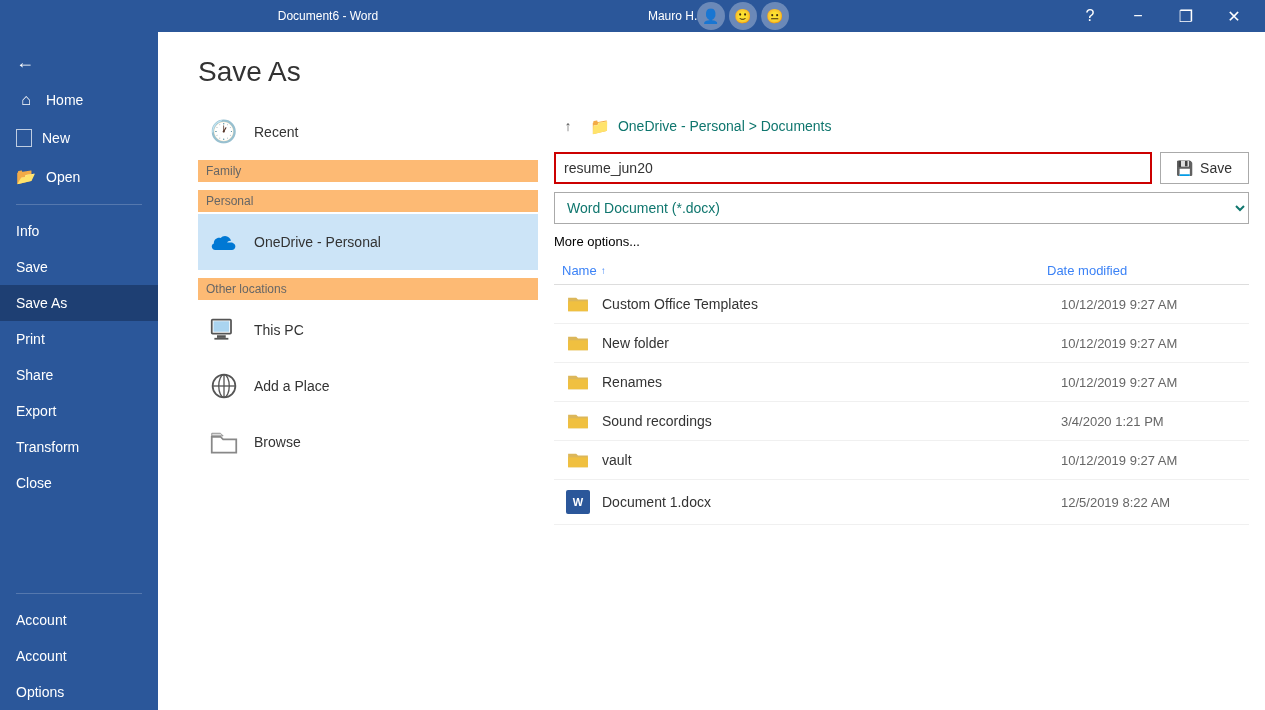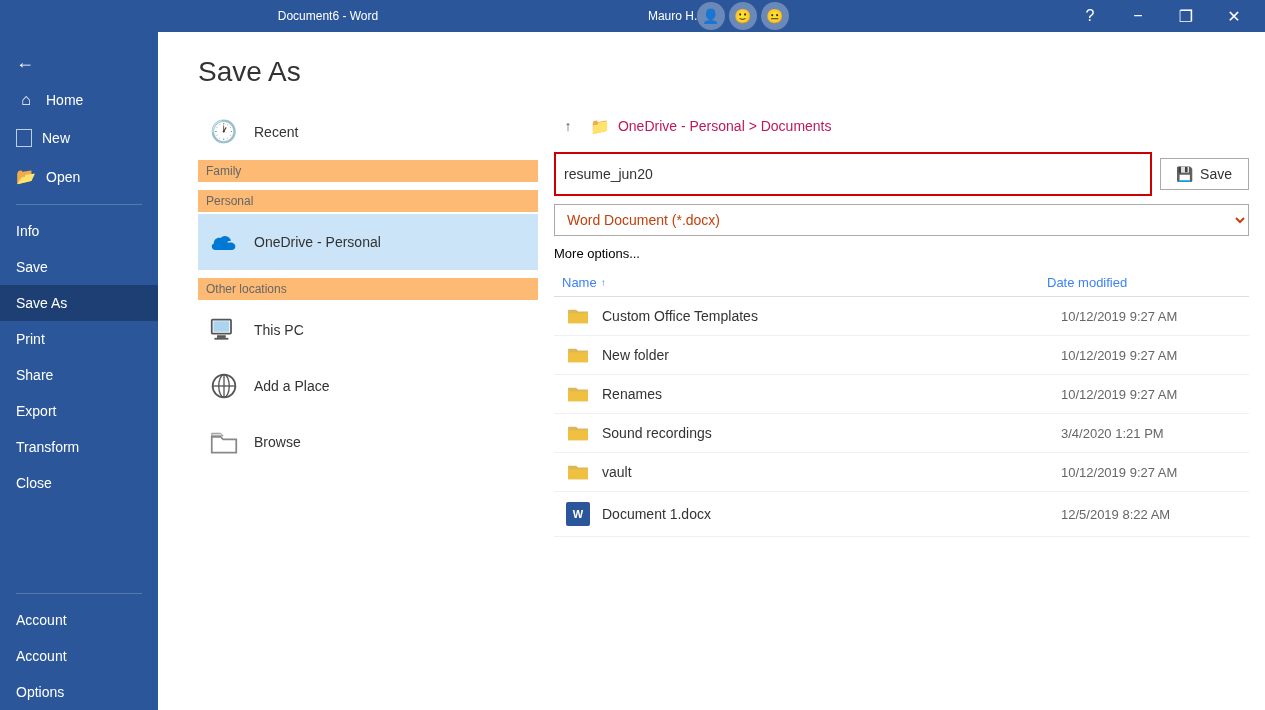--- a/index.html
+++ b/index.html
@@ -78,37 +78,37 @@
     .location-icon svg { width: 28px; height: 28px; }
 
     
     .file-browser { flex: 1; display: flex; flex-direction: column; padding: 8px 16px; min-width: 0; }
     .breadcrumb-bar { display: flex; align-items: center; gap: 8px; margin-bottom: 12px; }
     .breadcrumb-btn {
       width: 28px; height: 28px; border: none; background: none;
       cursor: pointer; display: flex; align-items: center; justify-content: center;
       color: #555; font-size: 14px;
     }
-    .breadcrumb-path { font-size: 14px; color: #be185d; display: flex; align-items: center; gap: 4px; }
+    .breadcrumb-path { font-size: 14px; color: #0f766e; display: flex; align-items: center; gap: 4px; }
 
     .filename-row { display: flex; align-items: center; gap: 8px; margin-bottom: 8px; }
     .filename-input {
-      flex: 1; height: 44px; border: 2px solid #c00; padding: 4px 8px;
+      flex: 1; height: 32px; border: 2px solid #c00; padding: 4px 8px;
       font-size: 14px; outline: none; color: #333;
     }
     .save-btn {
       height: 32px; padding: 0 16px; background: #fff; border: 1px solid #aaa;
       cursor: pointer; display: flex; align-items: center; gap: 6px; font-size: 14px;
       color: #333; white-space: nowrap;
     }
 
     .filetype-row { display: flex; align-items: center; gap: 8px; margin-bottom: 8px; }
     .filetype-select {
       flex: 1; height: 32px; border: 1px solid #aaa; padding: 4px 8px;
-      font-size: 14px; color: #c2410c; background: #fff; appearance: auto;
+      font-size: 14px; color: #0f766e; background: #fff; appearance: auto;
     }
     .more-options { font-size: 13px; color: #000000; cursor: pointer; padding: 2px 0 8px; }
 
     
     .file-list-header {
       display: flex; align-items: center; padding: 6px 8px;
       border-bottom: 1px solid #ddd; font-size: 13px; color: #3b82f6;
     }
     .col-name { flex: 1; display: flex; align-items: center; gap: 4px; cursor: pointer; }
     .col-date { width: 180px; text-align: left; }

